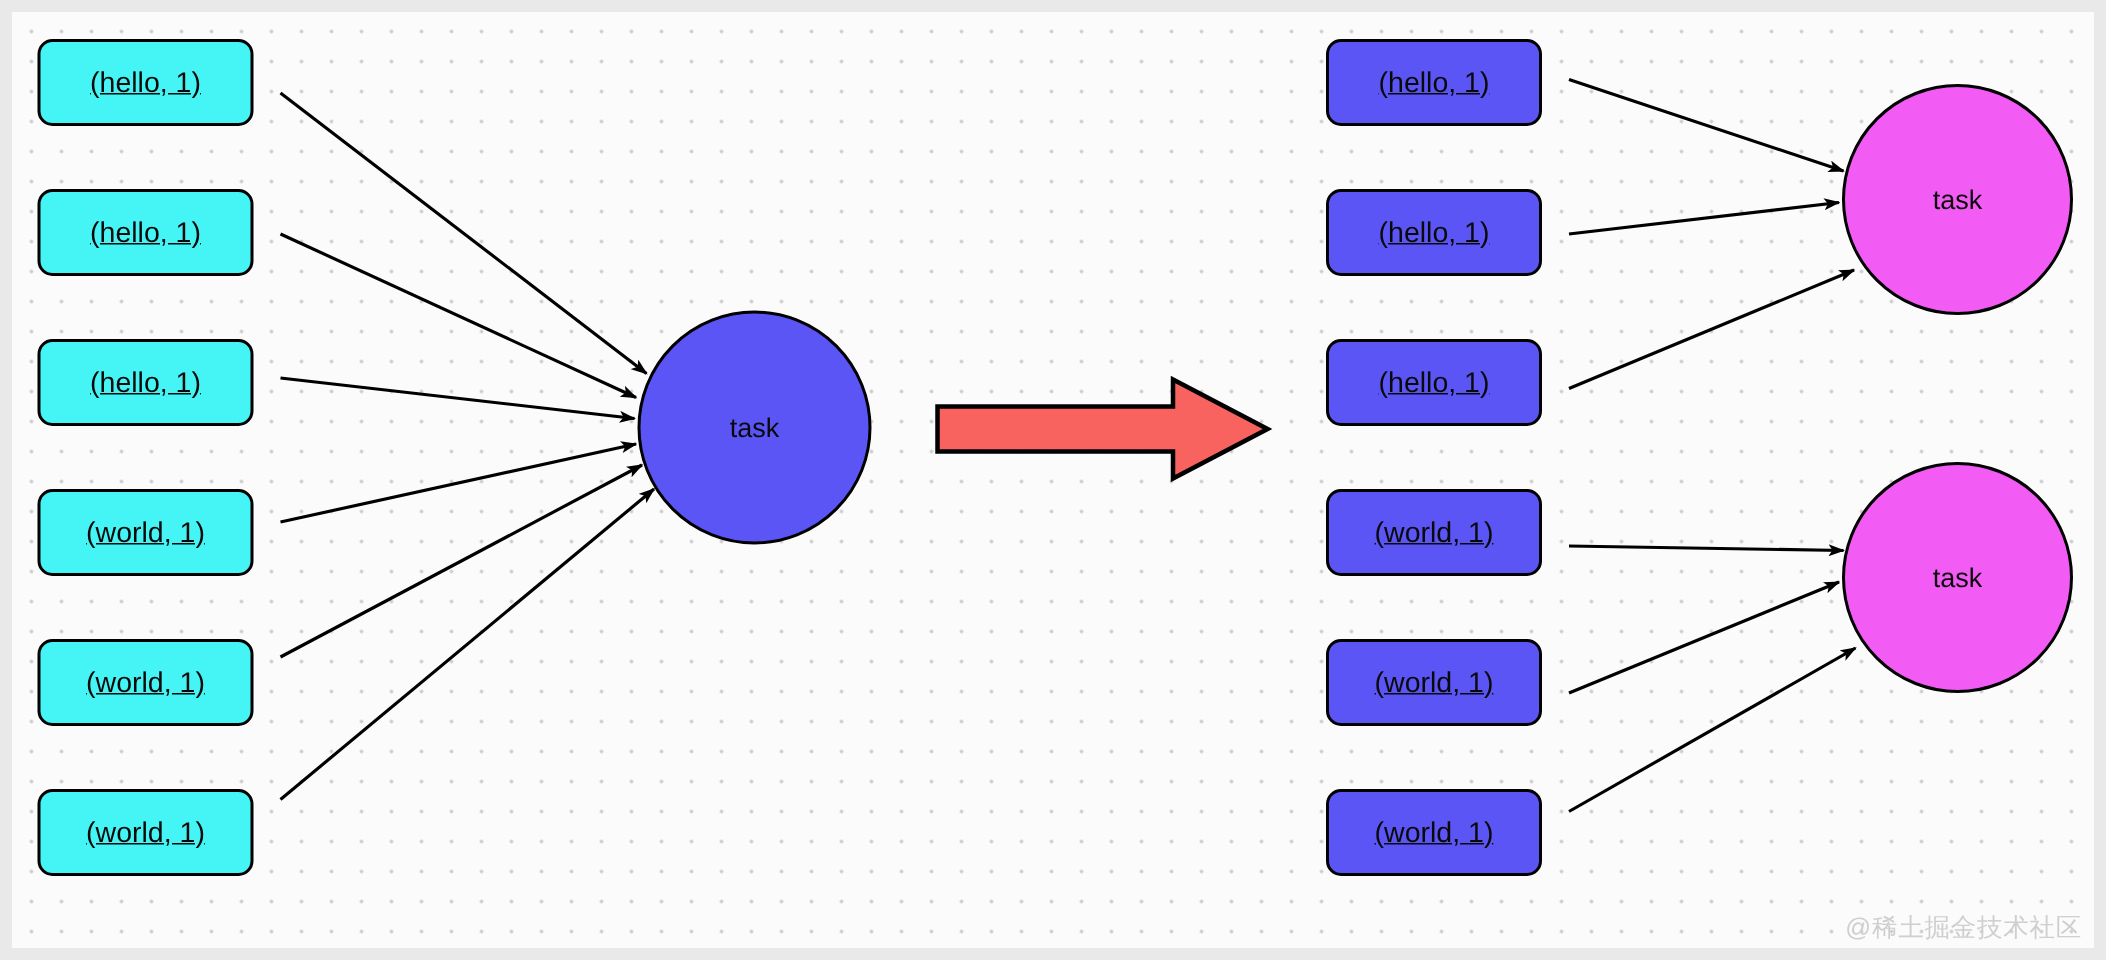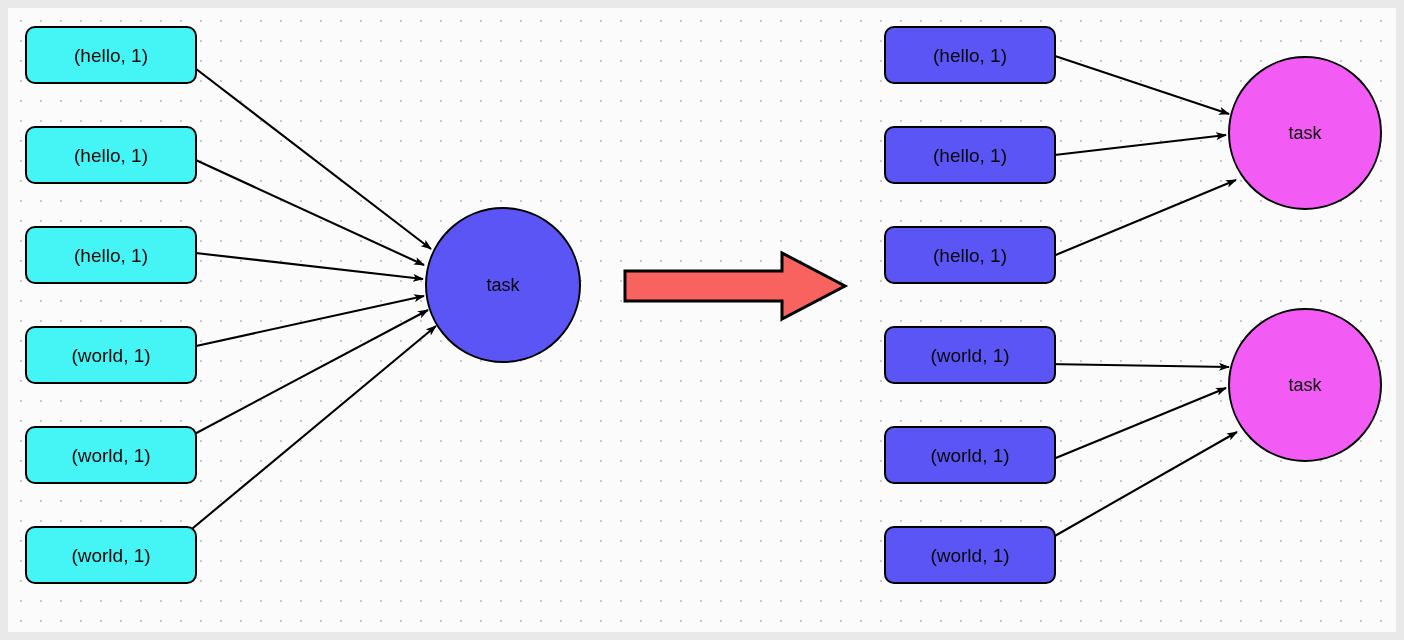--- a/index.html
+++ b/index.html
@@ -43,23 +43,24 @@
     border: 2px solid #000000;
     display: flex;
     align-items: center;
     justify-content: center;
     font-size: 19px;
     color: #0a0a0a;
     line-height: 1;
     white-space: nowrap;
   }
   .kv-box {
-    width: 172px;
+    width: 144px;
     height: 58px;
     border-radius: 10px;
+    text-decoration: underline;
   }
   .kv-box.src { background: #45F5F5; }
   .kv-box.dst { background: #5B55F5; }
   .task-circle {
     border-radius: 50%;
     font-size: 18px;
     text-align: right;
   }
   .task-circle.map {
     width: 156px;
@@ -161,14 +162,15 @@
     <span>(world, 1)</span>
   </div>
 
   <div class="node task-circle reduce" style="left:1228px; top:56px;">
     <span>task</span>
   </div>
   <div class="node task-circle reduce" style="left:1228px; top:308px;">
     <span>task</span>
   </div>
 
+  <div id="watermark">@稀土掘金技术社区</div>
 
 </div>
 
 </body></html>

